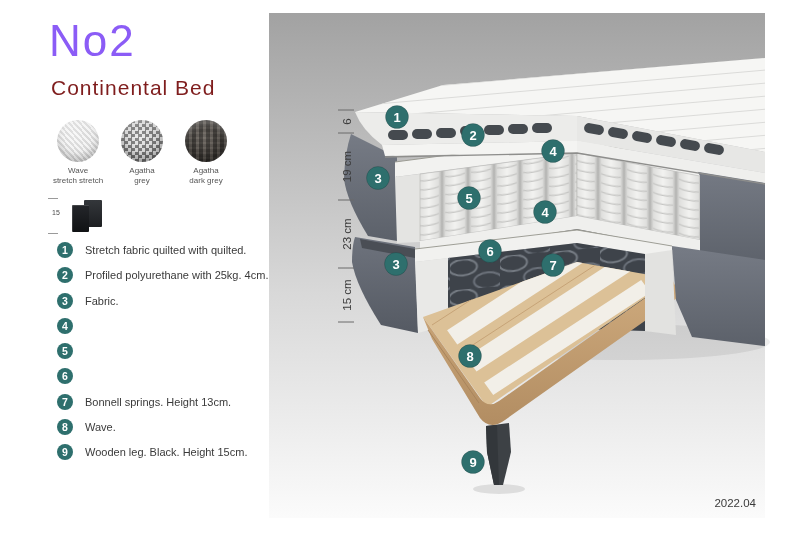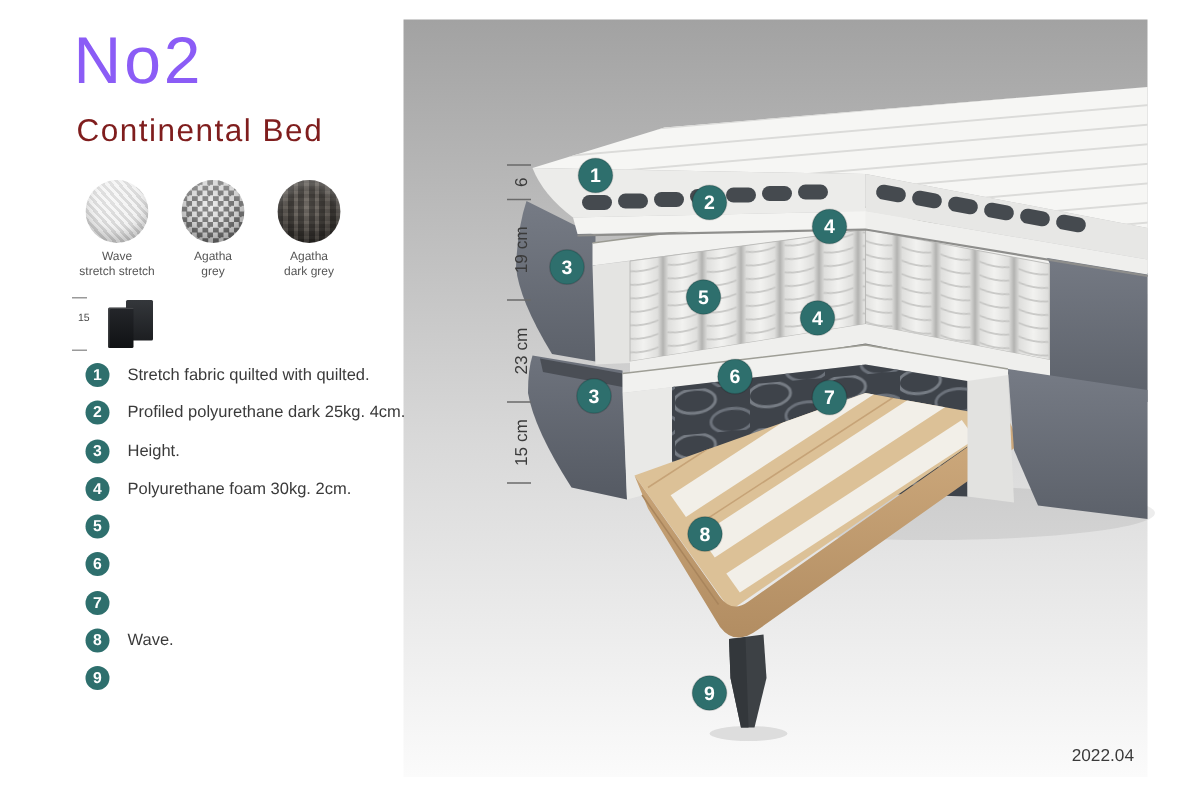--- a/index.html
+++ b/index.html
@@ -275,39 +275,40 @@
   <div class="leg-block front"></div>
 </div>
 
 <div class="left-col legend">
   <div class="legend-row">
       <div class="legend-num">1</div>
       <div class="legend-text">Stretch fabric quilted with quilted.</div>
     </div>
   <div class="legend-row">
       <div class="legend-num">2</div>
-      <div class="legend-text">Profiled polyurethane dark 25kg. 4cm.</div>
+      <div class="legend-text">Profiled polyurethane with 25kg. 4cm.</div>
     </div>
   <div class="legend-row">
       <div class="legend-num">3</div>
-      <div class="legend-text">Height.</div>
+      <div class="legend-text">Fabric.</div>
     </div>
   <div class="legend-row">
       <div class="legend-num">4</div>
-      <div class="legend-text">Polyurethane foam 30kg. 2cm.</div>
     </div>
   <div class="legend-row">
       <div class="legend-num">5</div>
     </div>
   <div class="legend-row">
       <div class="legend-num">6</div>
     </div>
   <div class="legend-row">
       <div class="legend-num">7</div>
+      <div class="legend-text">Bonnell springs. Height 13cm.</div>
     </div>
   <div class="legend-row">
       <div class="legend-num">8</div>
       <div class="legend-text">Wave.</div>
     </div>
   <div class="legend-row">
       <div class="legend-num">9</div>
+      <div class="legend-text">Wooden leg. Black. Height 15cm.</div>
     </div>
 </div>
 
 </body></html>

